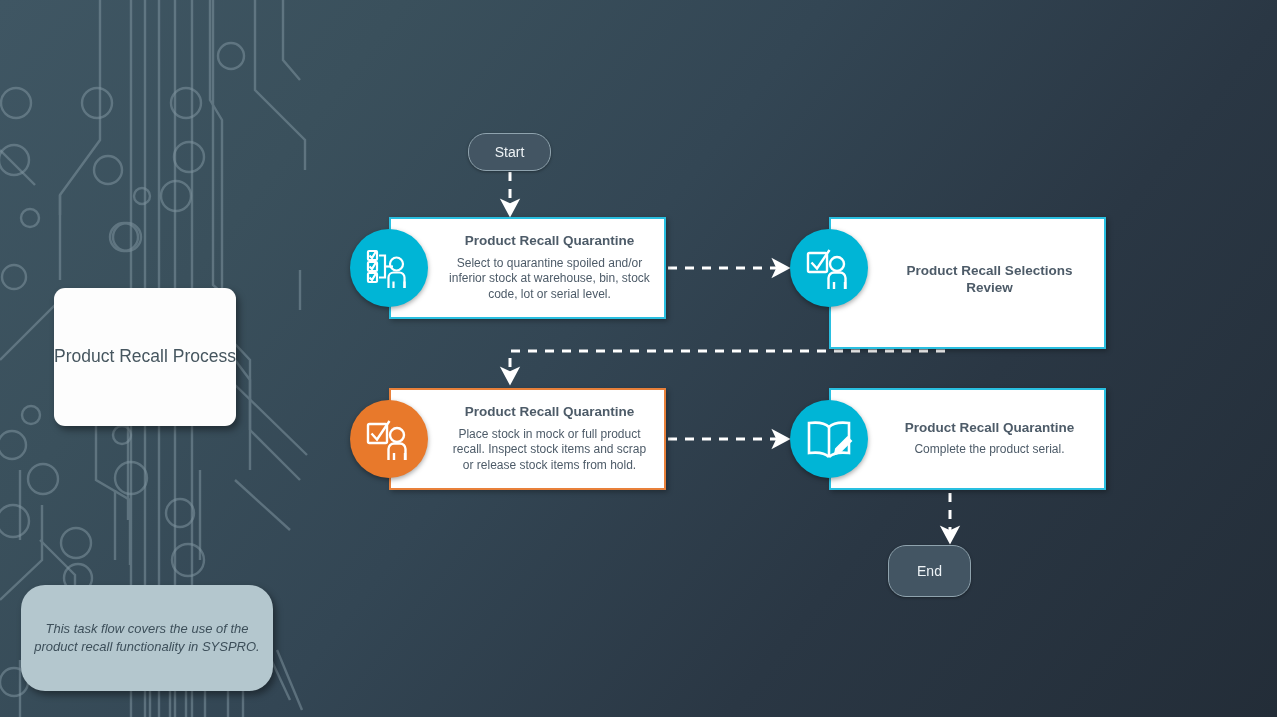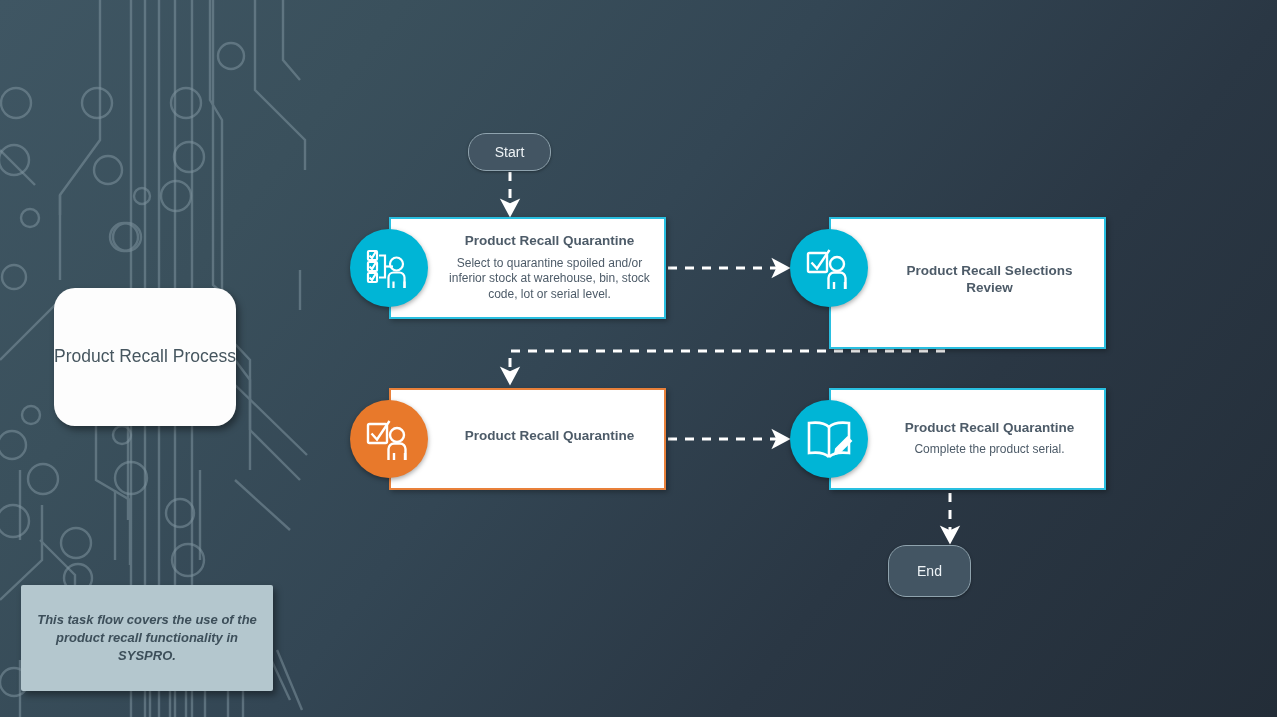--- a/index.html
+++ b/index.html
@@ -62,38 +62,37 @@
     box-shadow: 0 2px 5px rgba(0,0,0,.35);
   }
   .icon-badge.orange { background: #e8792b; }
   .icon-badge svg { display: block; }
 
   
   #title-card {
     position: absolute;
     left: 54px; top: 288px; width: 182px; height: 138px;
     background: #fdfdfd;
-    border-radius: 21px;
+    border-radius: 11px;
     box-shadow: 3px 4px 7px rgba(0,0,0,.40);
     display: flex; align-items: center; justify-content: center;
   }
   #title-card .t {
     font-size: 17.5px; color: #46565f; text-align: center; line-height: 1.35;
   }
 
   
   #note-card {
     position: absolute;
     left: 21px; top: 585px; width: 252px; height: 106px;
     background: #b4c7ce;
-    border-radius: 2px;
+    border-radius: 24px;
     box-shadow: 3px 4px 7px rgba(0,0,0,.40);
     display: flex; align-items: center; justify-content: center;
     padding: 6px 8px;
-    font-weight: bold;
   }
   #note-card .t {
     font-size: 13px; font-style: italic; color: #3d4f5a;
     text-align: center; line-height: 1.36;
   }
 
   
   #connectors { position: absolute; left:0; top:0; width:1277px; height:717px; pointer-events:none; }
 </style>
 </head>
@@ -234,20 +233,21 @@
       <path d="M7.5 19.5 L13 25.5 L25.5 7"></path>
       <circle cx="33" cy="21" r="7"></circle>
       <path d="M24.5 46 V35 a5.5 5.5 0 0 1 5.5-5.5 h6 a5.5 5.5 0 0 1 5.5 5.5 V46"></path>
       <path d="M30 46 V39"></path>
       <path d="M41 46 V39"></path>
     </svg>
   </div>
 
   <div class="card accent-orange" style="left:389px; top:388px; width:277px; height:102px;">
     <div class="card-title">Product Recall Quarantine</div>
+    <div class="card-desc">Place stock in mock or full product recall. Inspect stock items and scrap or release stock items from hold.</div>
   </div>
   <div class="icon-badge orange" style="left:350px; top:400px;">
     <svg width="50" height="50" viewBox="0 0 50 50" fill="none" stroke="#ffffff" stroke-width="2.4">
       <rect x="4" y="10" width="19" height="19" rx="1.5"></rect>
       <path d="M7.5 19.5 L13 25.5 L25.5 7"></path>
       <circle cx="33" cy="21" r="7"></circle>
       <path d="M24.5 46 V35 a5.5 5.5 0 0 1 5.5-5.5 h6 a5.5 5.5 0 0 1 5.5 5.5 V46"></path>
       <path d="M30 46 V39"></path>
       <path d="M41 46 V39"></path>
     </svg>

